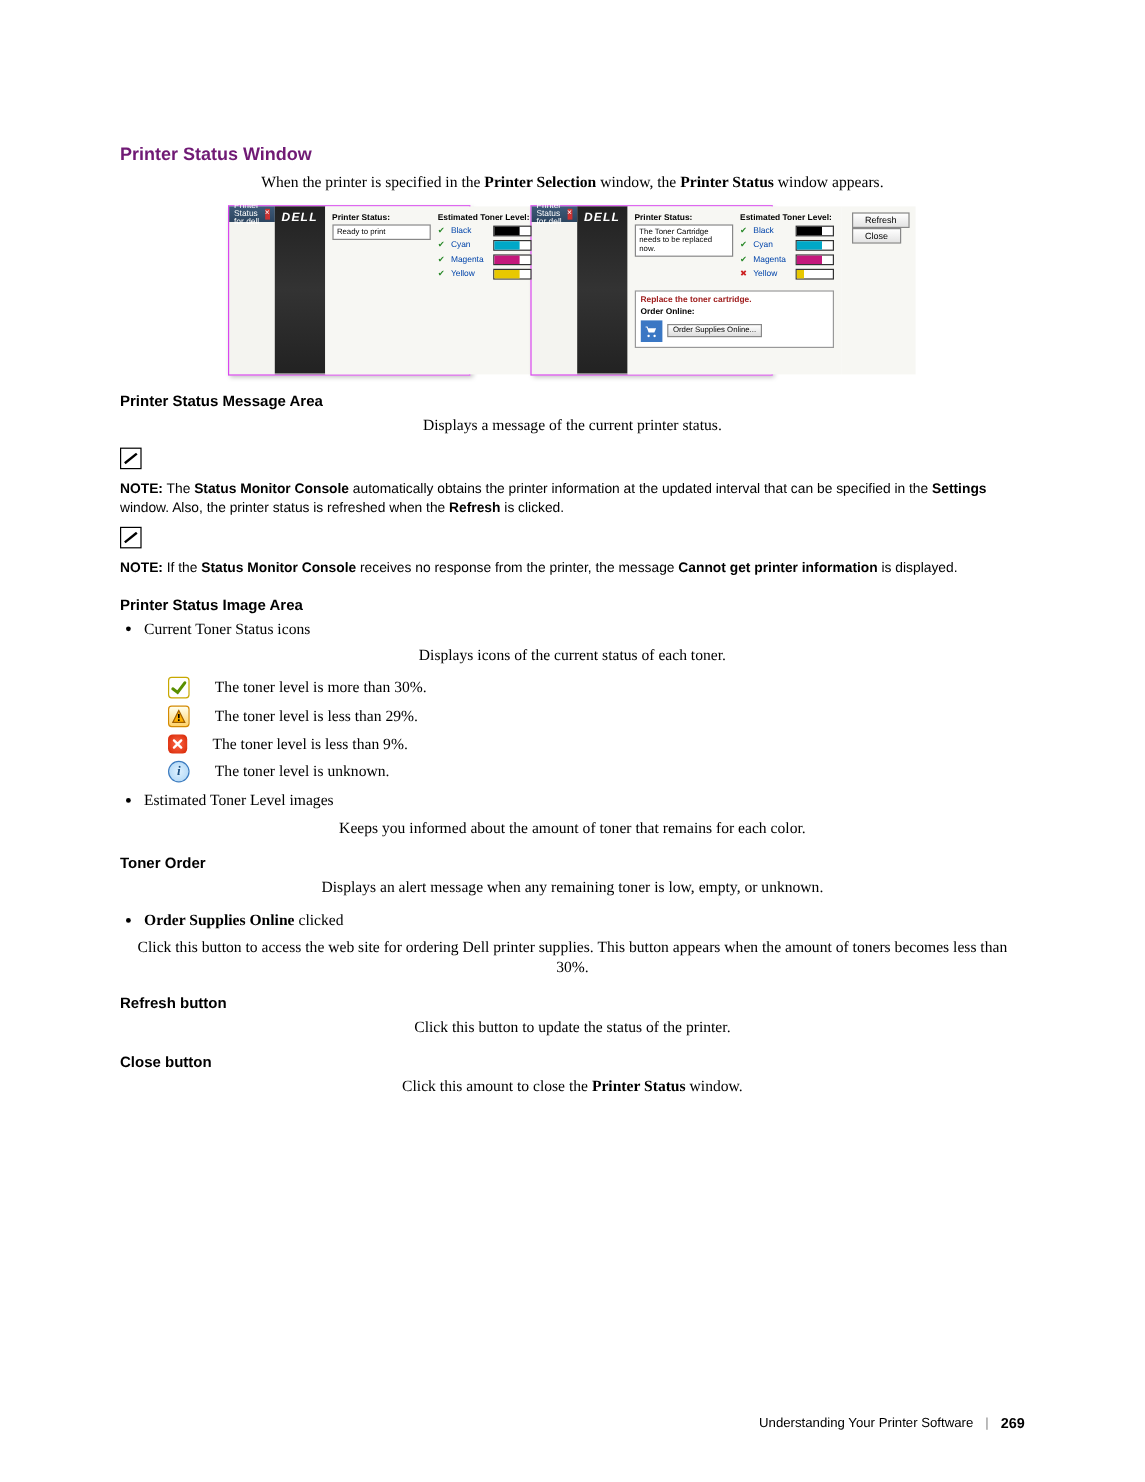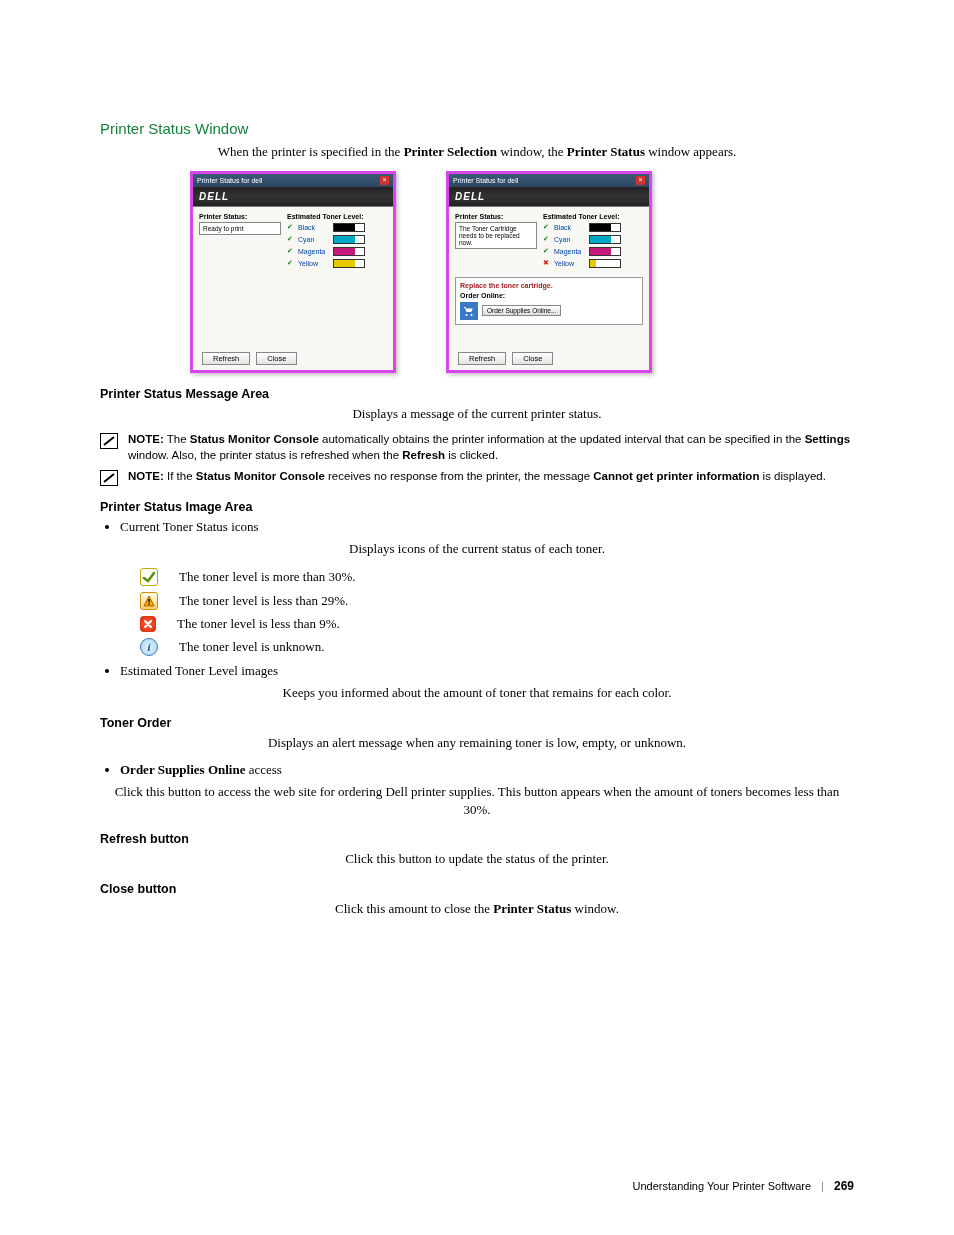--- a/index.html
+++ b/index.html
@@ -13,42 +13,43 @@
   }
   .page {
     width: 954px;
     height: 1235px;
     box-sizing: border-box;
     padding: 120px 100px 40px 100px;
     position: relative;
   }
   h2.section-title {
     font-size: 15px;
-    font-weight: normal;
-    color: #15803d;
+    font-weight: bold;
+    color: #701a75;
     margin: 0 0 6px 0;
   }
   p.body {
     font-family: Georgia, 'Times New Roman', serif;
     font-size: 13px;
     margin: 4px 0 10px 0;
     line-height: 1.35;
     text-align: center;
   }
   .bold { font-weight: bold; }
   h3.subhead {
     font-size: 12.5px;
     font-weight: bold;
     margin: 14px 0 4px 0;
   }
   .note-row {
     display: flex;
     align-items: flex-start;
     margin: 6px 0;
     gap: 10px;
+    flex-direction: column;
   }
   .note-icon {
     width: 16px;
     height: 14px;
     flex: 0 0 16px;
     margin-top: 1px;
     display: flex;
     align-items: center;
     justify-content: center;
     border: 1px solid #000;
@@ -124,26 +125,26 @@
   .footer .pnum { font-weight: bold; font-size: 12px; }
 
   
   .shots {
     display: flex;
     gap: 50px;
     margin: 10px 0 10px 90px;
   }
   .win {
     width: 200px;
-    border: 3px solid #d946ef;
+    border: 1px solid #d946ef;
     box-shadow: 2px 2px 4px rgba(0,0,0,.25);
     font-size: 7px;
     background: #f4f4f0;
     display: flex;
-    flex-direction: column;
+    flex-direction: row;
   }
   .win .titlebar {
     background: linear-gradient(#3e5a78, #2c4560);
     color: #fff;
     padding: 1px 4px;
     display: flex;
     justify-content: space-between;
     align-items: center;
     font-size: 7px;
     height: 11px;
@@ -433,21 +434,21 @@
   <ul class="bullets">
     <li>Estimated Toner Level images</li>
   </ul>
   <p class="body sub-indent">Keeps you informed about the amount of toner that remains for each color.</p>
 
   <h3 class="subhead">Toner Order</h3>
   <p class="body">Displays an alert message when any remaining toner is low, empty, or unknown.</p>
 
   <ul class="bullets">
     <li>
-      <span class="bold">Order Supplies Online</span><span> access</span>
+      <span class="bold">Order Supplies Online</span><span> clicked</span>
     </li>
   </ul>
   <p class="body sub-indent">Click this button to access the web site for ordering Dell printer supplies. This button appears when the amount of toners becomes less than 30%.</p>
 
   <h3 class="subhead">Refresh button</h3>
   <p class="body">Click this button to update the status of the printer.</p>
 
   <h3 class="subhead">Close button</h3>
   <p class="body">
     <span>Click this amount to close the </span><span class="bold">Printer Status</span><span> window.</span>

